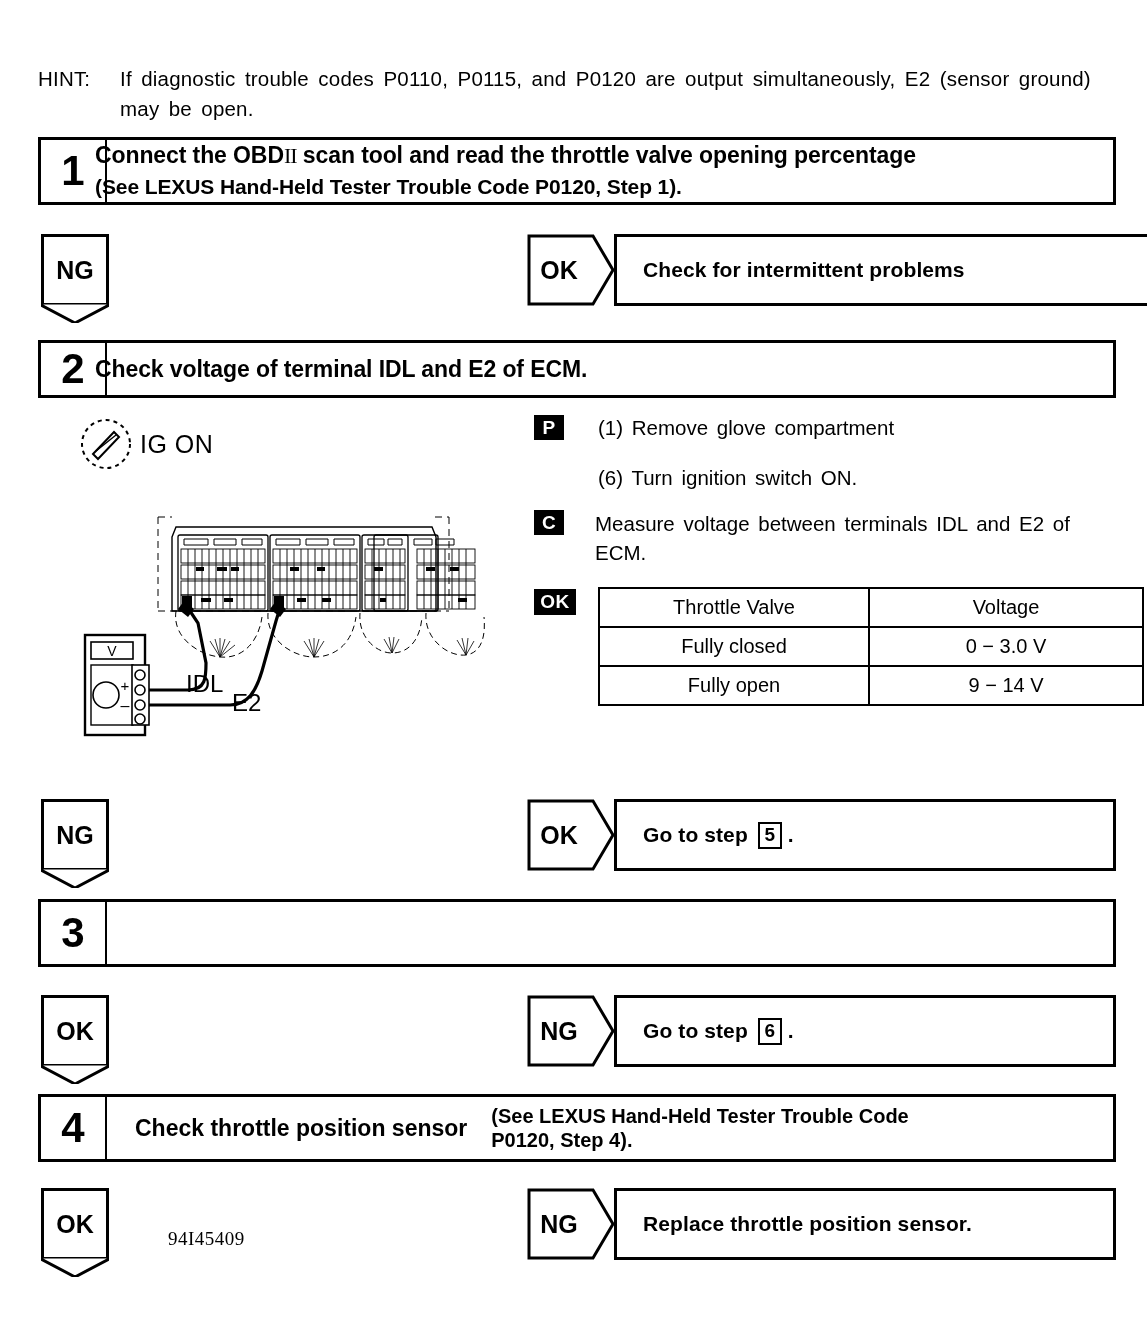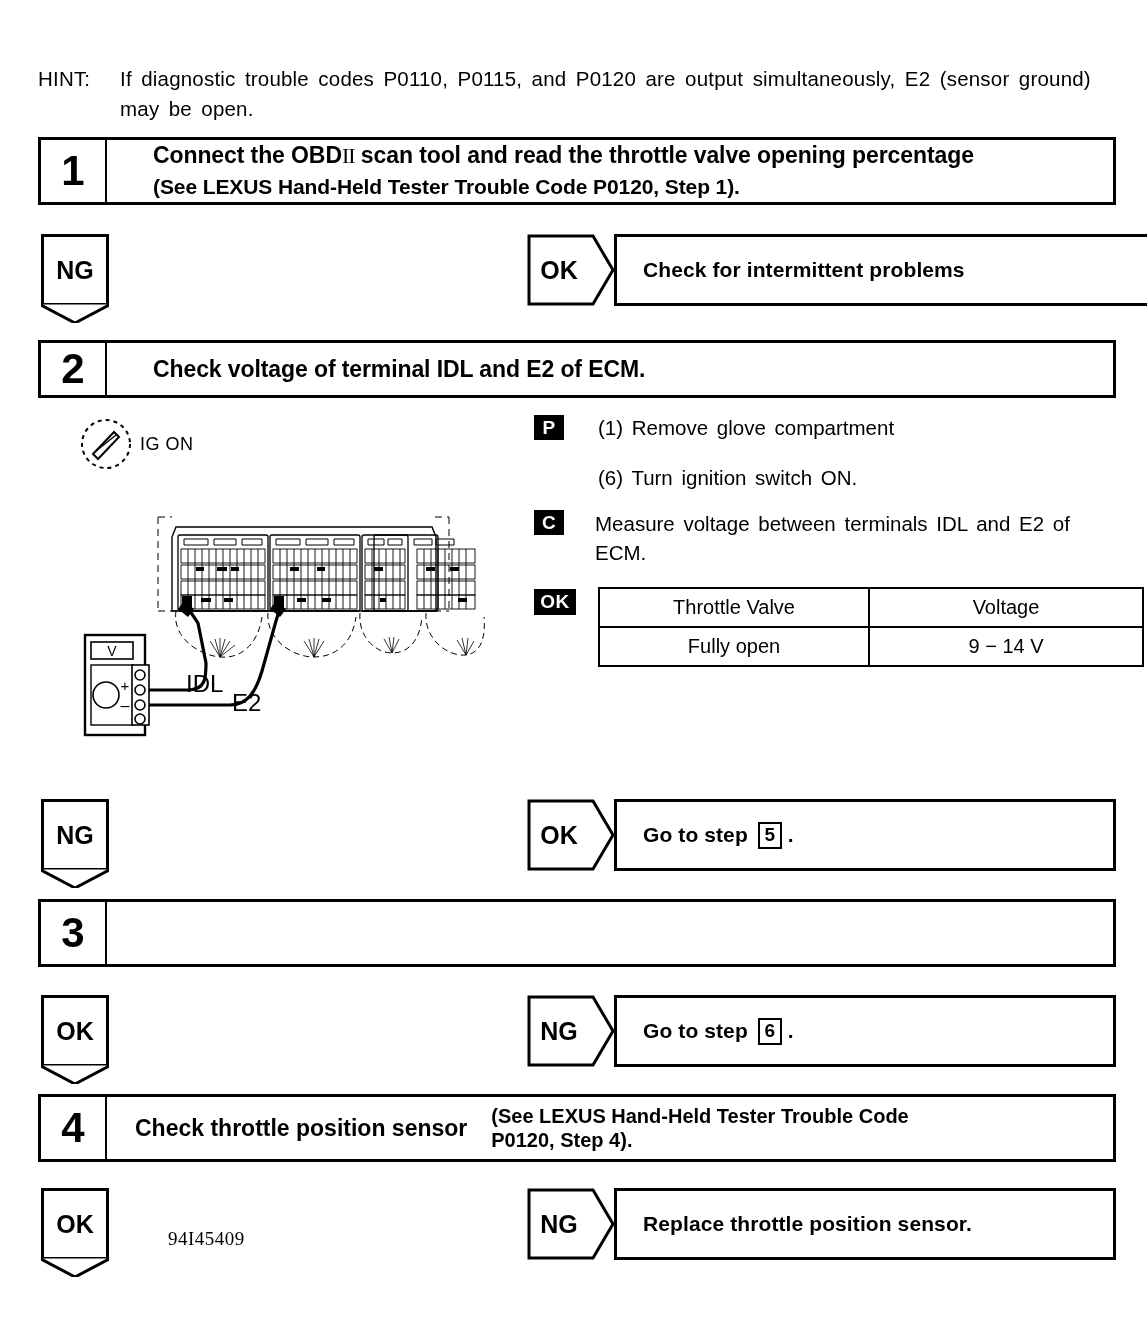--- a/index.html
+++ b/index.html
@@ -59,21 +59,21 @@
     border-right: 2px solid #000;
     box-sizing: border-box;
     display: flex;
     align-items: center;
     justify-content: center;
     font-size: 42px;
     font-weight: bold;
     font-family: "Liberation Sans", sans-serif;
   }
   .step-body {
-    margin-left: 96px;
+    margin-left: 38px;
     height: 100%;
     box-sizing: border-box;
     padding: 8px 10px 8px 16px;
     display: flex;
     flex-direction: column;
     justify-content: center;
   }
   .step-line {
     font-size: 23px;
     font-weight: bold;
@@ -205,21 +205,21 @@
   
   .igon {
     position: absolute;
     left: 80px;
     top: 418px;
     display: flex;
     align-items: center;
   }
   .igon-label {
     margin-left: 8px;
-    font-size: 18px;
+    font-size: 25px;
     letter-spacing: 0.5px;
   }
 
   
   .marker {
     position: absolute;
     background: #000;
     color: #fff;
     font-weight: bold;
     display: flex;
@@ -336,20 +336,24 @@
   <div class="proc-text" style="left:595px; top:509px; width:525px;">Measure voltage between terminals IDL and E2 of</div>
   <div class="proc-text" style="left:595px; top:538px; width:525px;">ECM.</div>
 
   <div class="marker" style="left:534px; top:589px; width:42px; height:26px;">OK</div>
 
   <table class="vtable" style="left:598px; top:587px;">
     <tbody>
       <tr>
         <td class="c1">Throttle Valve</td>
         <td class="c2">Voltage</td>
+      </tr>
+      <tr>
+        <td class="c1">Fully closed</td>
+        <td class="c2">0  −  3.0 V</td>
       </tr>
       <tr>
         <td class="c1">Fully open</td>
         <td class="c2">9  −  14 V</td>
       </tr>
     </tbody>
   </table>
 
   <div class="figure">
     <svg width="420" height="240" viewBox="0 0 420 240">

